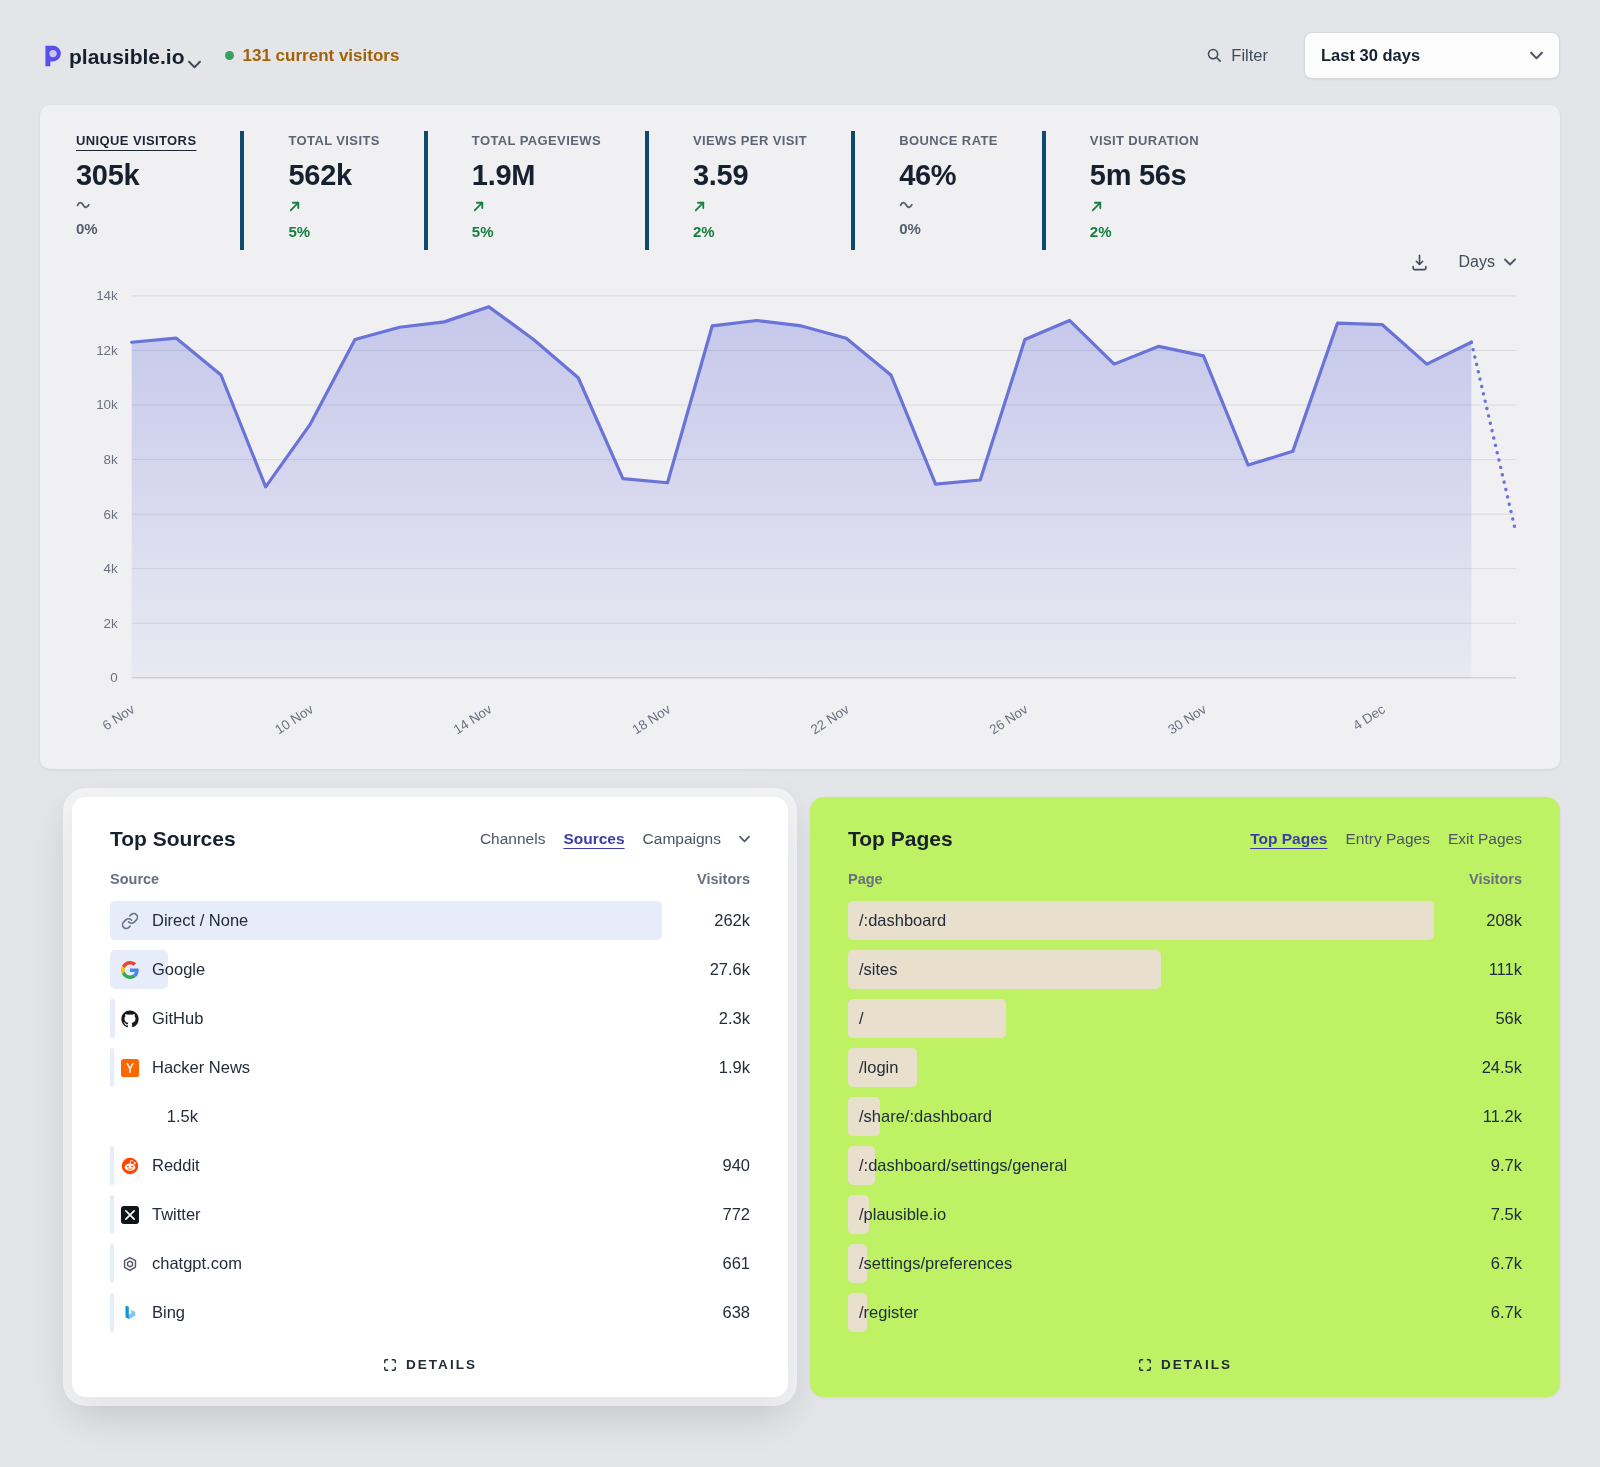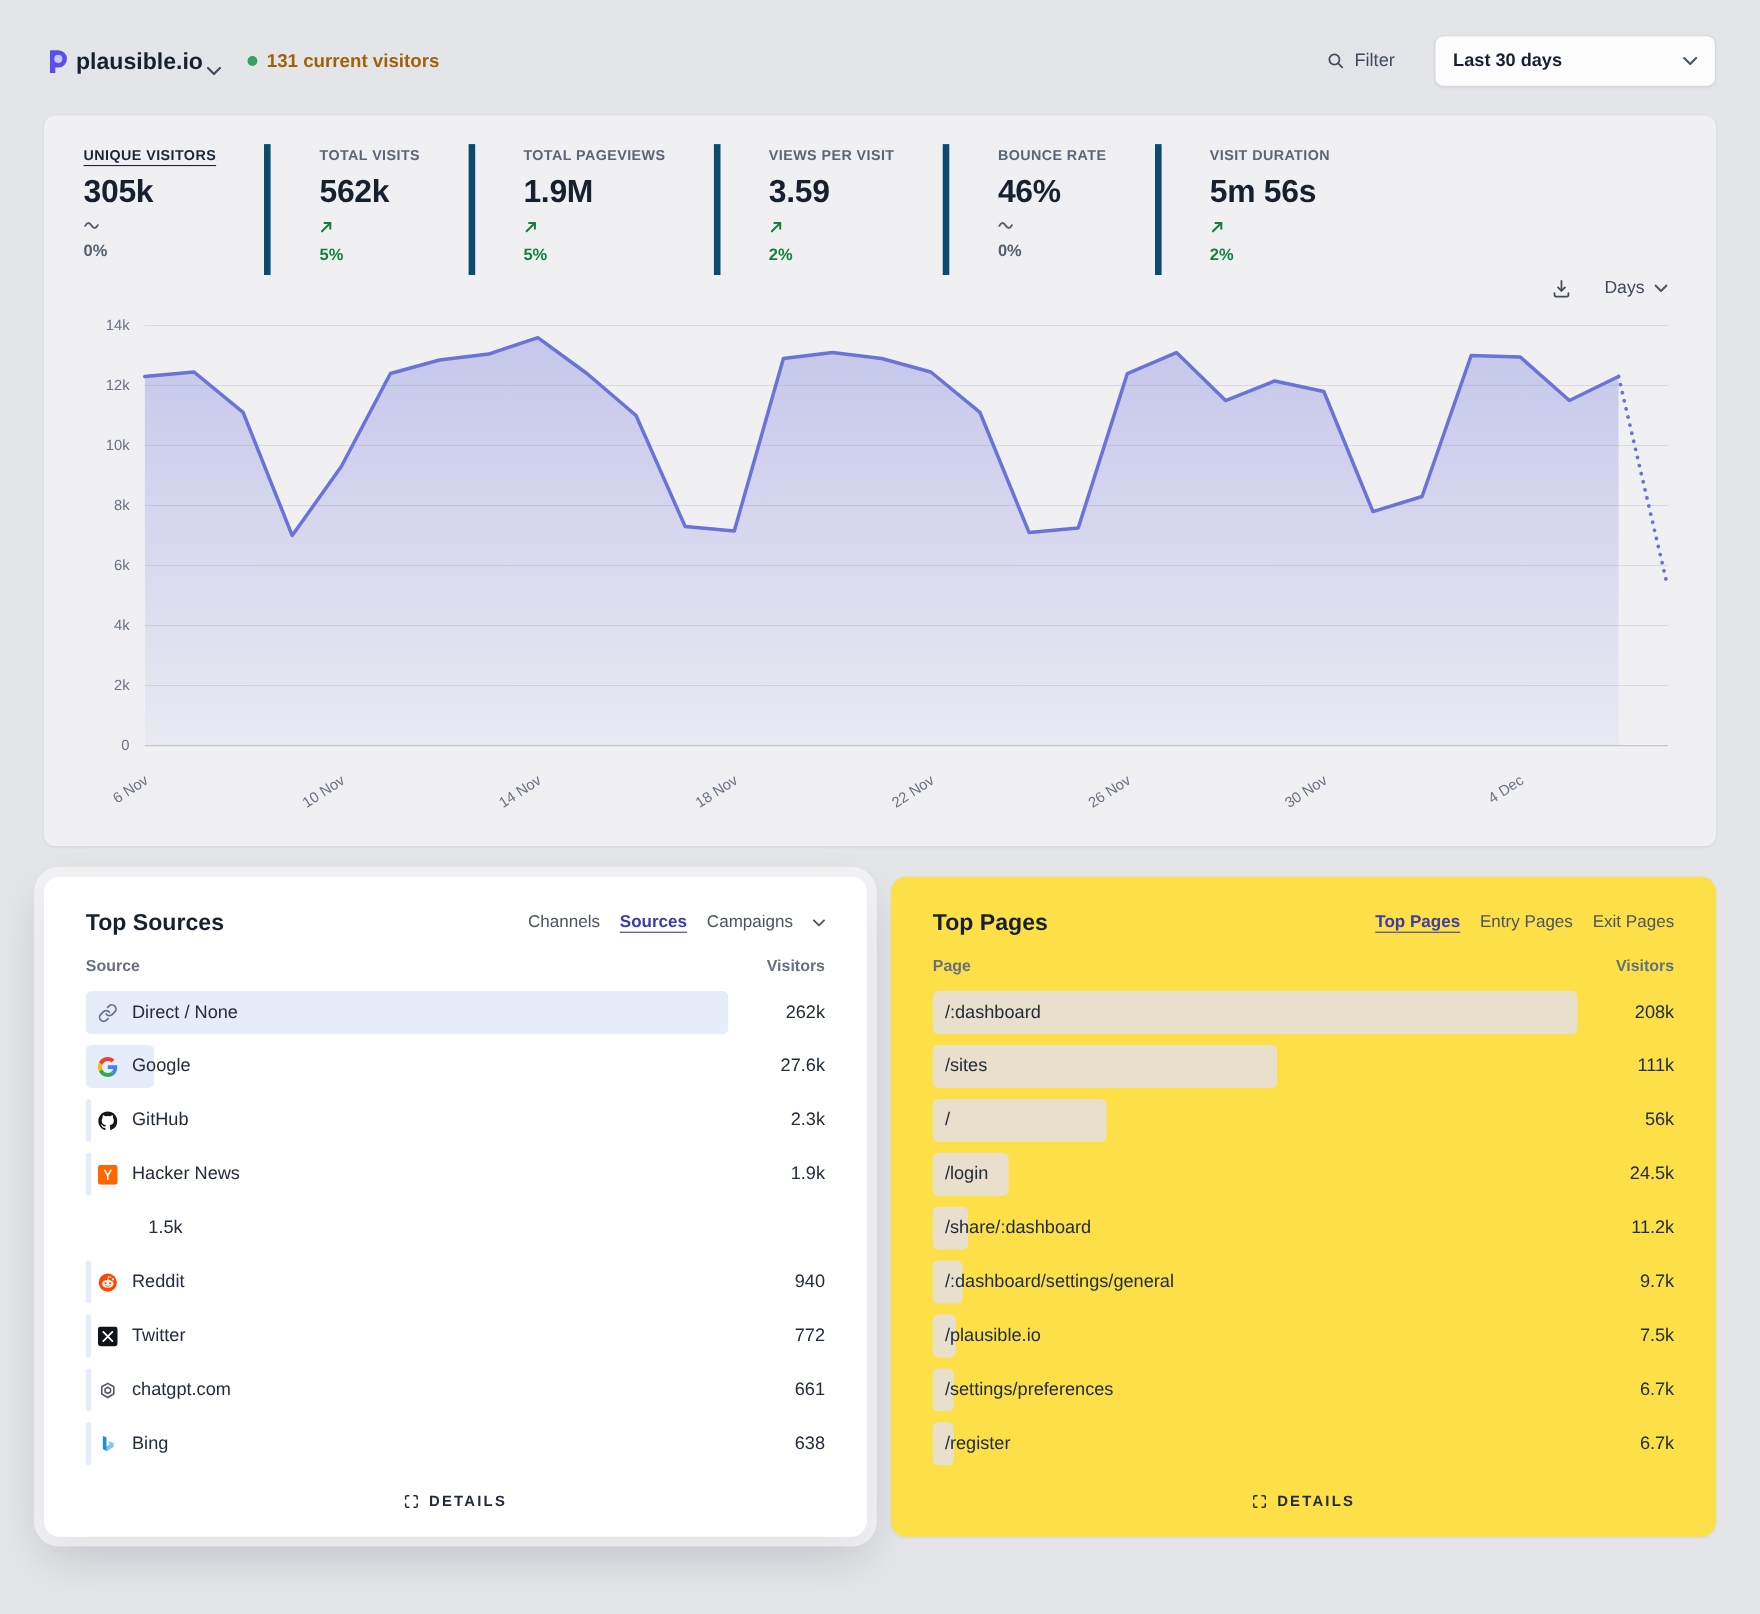--- a/index.html
+++ b/index.html
@@ -17,43 +17,43 @@
   .brand-name { font-size: 21px; font-weight: 700; color: #17202e; }
   .live { display: flex; align-items: center; gap: 9px; font-size: 17px; font-weight: 600; color: #a16207; cursor: pointer; text-decoration: none; }
   .live-dot { width: 9px; height: 9px; border-radius: 50%; background: #35a162; }
   .topbar-right { margin-left: auto; display: flex; align-items: center; gap: 30px; }
   .filter-btn { display: flex; align-items: center; gap: 8px; background: none; border: none; font-family: inherit; font-size: 16.5px; font-weight: 500; color: #3f4a5a; cursor: pointer; }
   .range-select { display: flex; align-items: center; justify-content: space-between; width: 256px; background: #fcfcfd; border: 1px solid #d7d8dd; border-radius: 8px; padding: 13px 16px; font-family: inherit; font-size: 16.5px; font-weight: 600; color: #17202e; box-shadow: 0 1px 2px rgba(15,23,42,.06); cursor: pointer; }
 
   
   .panel { background: #f0f0f3; border-radius: 10px; padding: 26px 34px 14px; box-shadow: 0 1px 3px rgba(15,23,42,.08); }
   .metrics { display: flex; }
-  .metric { padding: 2px 44px 10px; border-left: 6px solid #0c4a6e; cursor: pointer; }
+  .metric { padding: 2px 44px 10px; border-left: 4px solid #0c4a6e; cursor: pointer; }
   .metric:first-child { padding-left: 2px; border-left: none; }
   .metric-label { font-size: 13px; font-weight: 700; letter-spacing: .03em; color: #5b6573; margin-bottom: 11px; white-space: nowrap; }
   .metric-label.active { color: #1b2533; text-decoration: underline; text-underline-offset: 5px; }
   .metric-line { display: flex; align-items: baseline; gap: 9px; flex-direction: column; }
   .metric-value { font-size: 29px; font-weight: 700; color: #17202e; letter-spacing: -0.01em; }
   .trend { display: inline-flex; align-items: center; transform: translateY(-1px); }
   .metric-change { font-size: 15px; font-weight: 600; }
   .metric-change.up { color: #15803d; }
   .metric-change.flat { color: #545f6e; }
 
   .chart-controls { display: flex; justify-content: flex-end; align-items: center; gap: 24px; padding: 2px 4px 8px; }
   .icon-btn { background: none; border: none; cursor: pointer; display: flex; align-items: center; padding: 0; }
   .interval-btn { display: flex; align-items: center; gap: 9px; background: none; border: none; font-family: inherit; font-size: 16px; font-weight: 500; color: #3f4a5a; cursor: pointer; }
 
   #visitors-chart { display: block; width: 100%; height: auto; }
   #visitors-chart text { font-family: "Liberation Sans", sans-serif; font-size: 13.5px; fill: #6a7280; }
 
   
   .bottom { display: grid; grid-template-columns: 748px 1fr; gap: 22px; margin-top: 28px; align-items: start; }
   .card { border-radius: 14px; padding: 30px 38px 22px; }
-  .card--spotlight { background: #ffffff; box-shadow: 0 0 0 9px rgba(255,255,255,.55), 0 16px 42px rgba(2,6,23,.16); }
-  .card--dim { background: #fde047; box-shadow: 0 1px 3px rgba(15,23,42,.06); }
+  .card--spotlight { background: #ffffff; box-shadow: 0 0 0 9px rgba(255,255,255,.55), 0 16px 42px rgba(2,6,23,.16); margin-left: 32px; }
+  .card--dim { background: #bef264; box-shadow: 0 1px 3px rgba(15,23,42,.06); }
   .card-head { display: flex; justify-content: space-between; align-items: center; margin-bottom: 20px; }
   .card-title { font-size: 21px; font-weight: 700; color: #17202e; margin: 0; }
   .tabs { display: flex; gap: 18px; align-items: center; font-size: 15.5px; color: #4b5563; }
   .tab { cursor: pointer; }
   .tab.active { color: #3d3cab; font-weight: 700; text-decoration: underline; text-underline-offset: 4px; }
   .cols { display: flex; justify-content: space-between; font-size: 14.5px; font-weight: 600; color: #66707e; margin-bottom: 10px; }
   .rows { display: flex; flex-direction: column; gap: 2px; }
   .row { display: flex; align-items: center; height: 47px; cursor: pointer; }
   .bar-zone { position: relative; flex: 1; min-width: 0; display: flex; align-items: center; height: 100%; }
   .bar { position: absolute; left: 0; top: 4px; bottom: 4px; border-radius: 5px; background: #e6ecfa; }

